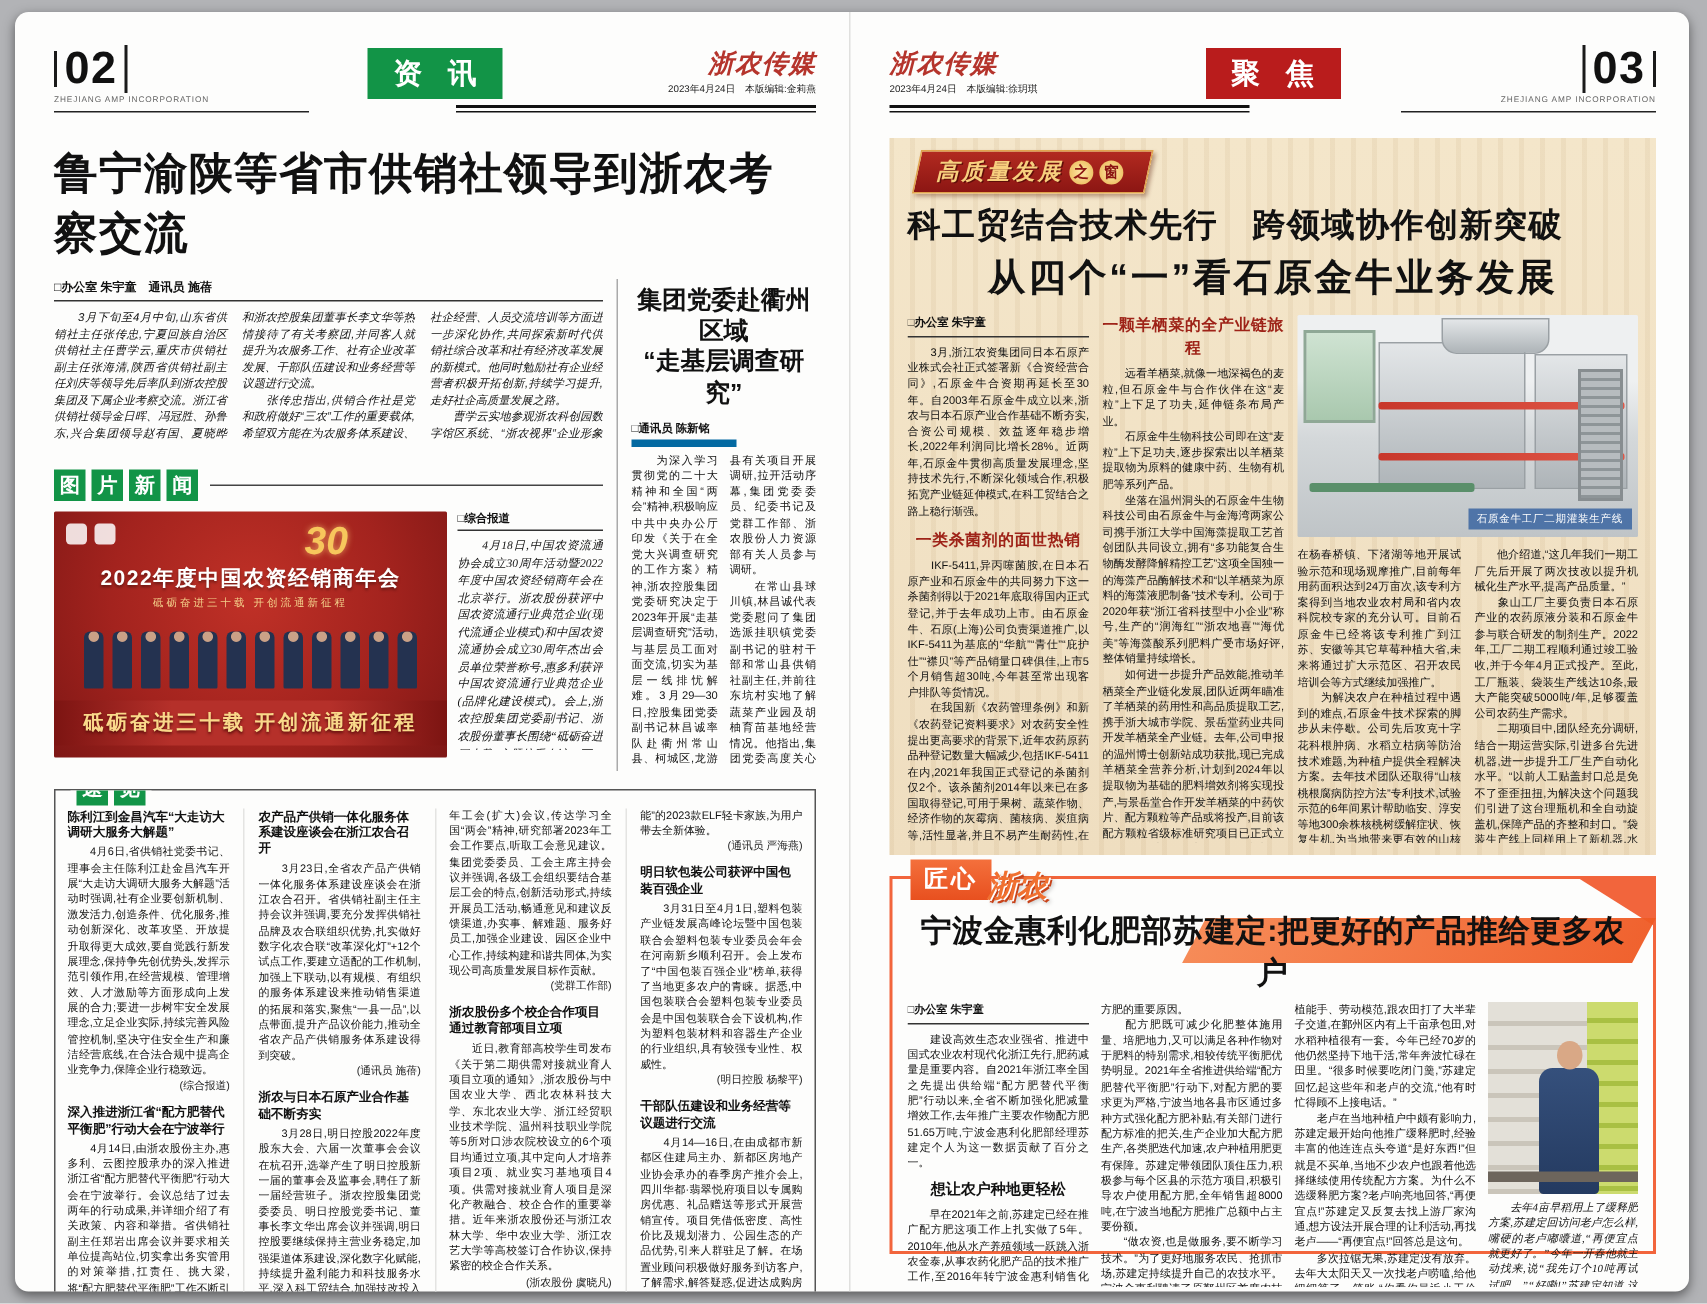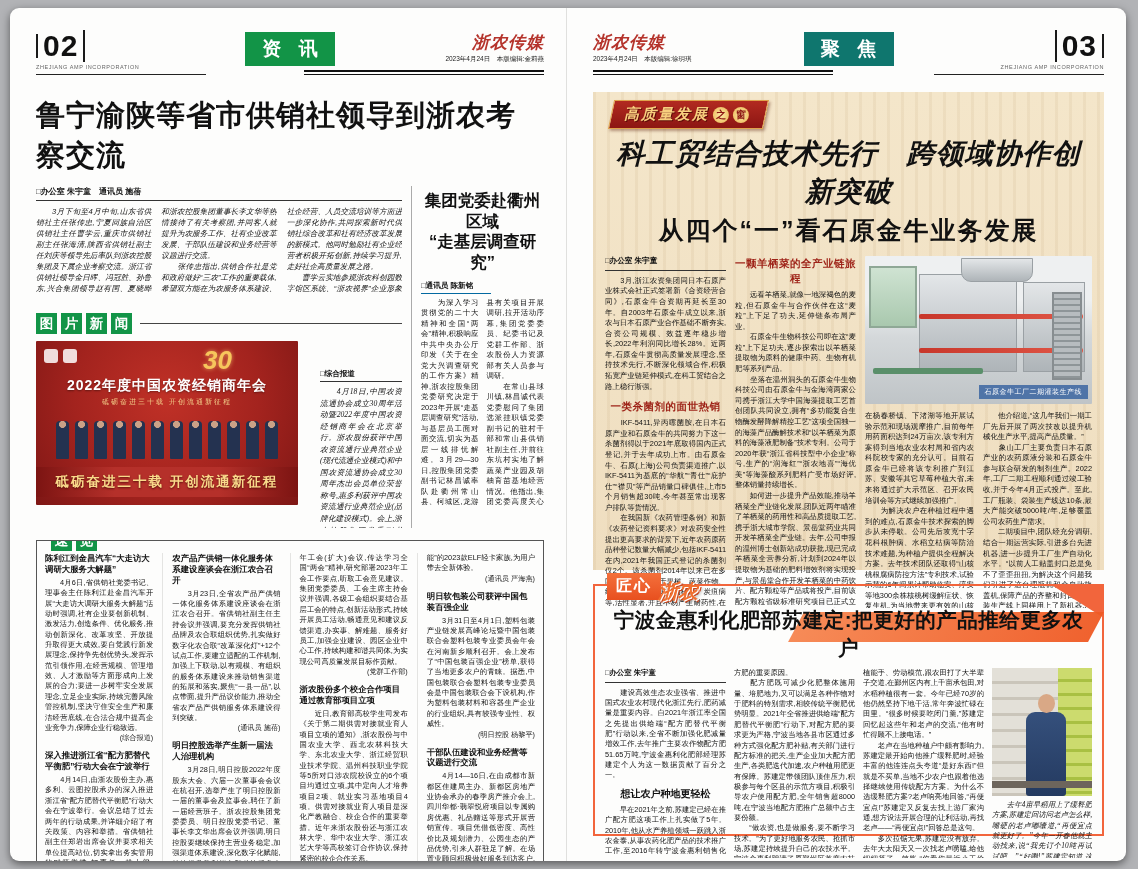--- a/index.html
+++ b/index.html
@@ -28,21 +28,21 @@
   .rule-double{position:absolute;height:2px;border-top:2px solid #111;border-bottom:1px solid #111;}
   
   .main-headline{font-size:29px;font-weight:900;letter-spacing:1px;margin-top:8px;}
   .main-row{display:flex;margin-top:10px;}
   .main-left{width:366px;}
   .byline{font-size:8px;font-weight:700;border-bottom:1px solid #333;padding-bottom:3px;margin-bottom:5px;}
   .cols3{column-count:3;column-gap:10px;height:98px;overflow:hidden;font-size:7.6px;line-height:1.45;
          text-align:justify;white-space:pre-line;font-style:italic;}
   .qz{flex:1;border-left:1px solid #aaa;margin-left:9px;padding-left:9px;}
   .qz-h{font-size:16.5px;font-weight:900;text-align:center;line-height:1.25;margin:4px 0 8px;}
-  .qz-byline{font-size:7.6px;font-weight:700;border-bottom:1px solid #0369a1;padding-bottom:2px;margin-bottom:4px;width:70px;}
+  .qz-byline{font-size:7.6px;font-weight:700;border-bottom:5px solid #0369a1;padding-bottom:2px;margin-bottom:4px;width:70px;}
   .qz-body{column-count:2;column-gap:8px;height:212px;overflow:hidden;font-size:7.4px;line-height:1.42;
            text-align:justify;white-space:pre-line;}
   .label-row{display:flex;align-items:center;gap:4px;margin-top:9px;}
   .gsq{width:21px;height:21px;color:#fff;font-size:13.5px;font-weight:800;display:flex;
        align-items:center;justify-content:center;}
   .label-line{flex:1;border-top:1px solid #444;margin-left:4px;}
   .photo-row{display:flex;margin-top:7px;}
   .conf-photo{width:262px;height:164px;position:relative;overflow:hidden;border-radius:1px;
       background:radial-gradient(circle at 50% 35%,#c03127 0%,#a3231e 55%,#7e1715 100%);}
   .conf-logos{position:absolute;top:8px;left:8px;display:flex;gap:5px;}
@@ -51,21 +51,21 @@
       font-size:26px;text-shadow:0 0 4px rgba(255,210,120,.7);}
   .conf-title{position:absolute;top:36px;width:100%;text-align:center;color:#fff;font-weight:800;
       font-size:14px;letter-spacing:1px;text-shadow:0 1px 2px rgba(0,0,0,.4);}
   .conf-sub{position:absolute;top:56px;width:100%;text-align:center;color:#f3cf8a;font-size:7px;letter-spacing:2px;}
   .people{position:absolute;top:74px;left:14px;right:14px;height:44px;display:flex;gap:6px;align-items:flex-end;justify-content:center;}
   .person{width:13px;height:38px;border-radius:4px 4px 1px 1px;
       background:radial-gradient(circle at 50% 9%,#caa187 3.2px,#243250 3.8px);}
   .conf-banner{position:absolute;bottom:8px;left:0;right:0;height:30px;display:flex;align-items:center;
       justify-content:center;background:linear-gradient(90deg,#7c1412,#b5302a 30%,#b5302a 70%,#7c1412);
       color:#f9d98a;font-weight:900;font-size:13.5px;letter-spacing:2px;text-shadow:0 1px 2px #5c0e0c;}
-  .report{flex:1;padding-left:22px;margin-top:28px;}
+  .report{flex:1;padding-left:7px;}
   .report-byline{font-size:7.6px;font-weight:700;border-bottom:1px solid #333;padding-bottom:2px;margin-bottom:4px;}
   .report-text{font-family:"Liberation Serif",serif;font-style:italic;font-size:7.7px;line-height:1.5;
       text-align:justify;white-space:pre-line;height:142px;overflow:hidden;}
   .briefs{margin-top:12px;border:1px solid #555;position:relative;padding:12px 8px 6px;display:flex;gap:9px;
       height:372px;overflow:hidden;}
   .briefs-label{position:absolute;top:-11px;left:10px;display:flex;gap:4px;background:#fdfdfc;padding:0 4px;}
   .bcol{flex:1;overflow:hidden;}
   .bcol + .bcol{border-left:1px solid #e4e4e2;padding-left:9px;}
   .bi h4{font-size:8.4px;margin:7px 0 3px;line-height:1.3;}
   .bi:first-child h4{margin-top:0;}
@@ -77,21 +77,21 @@
   .feature:before{content:"";position:absolute;inset:0;pointer-events:none;
       background:repeating-linear-gradient(90deg,rgba(175,140,90,.10) 0 3px,rgba(255,255,255,0) 3px 14px);}
   .ribbon{position:relative;display:inline-flex;align-items:center;gap:4px;padding:4px 16px 4px 12px;
       background:linear-gradient(180deg,#b22a20,#8c1613);transform:skewX(-12deg);border:1px solid #e0a34d;
       box-shadow:2px 2px 3px rgba(90,30,10,.4);margin-left:6px;}
   .ribbon-text{transform:skewX(12deg);color:#f7cf7e;font-weight:900;font-style:italic;font-size:15px;letter-spacing:2px;
       text-shadow:1px 1px 0 #5e0d09;}
   .ribbon-circ{transform:skewX(12deg);width:16px;height:16px;border-radius:50%;
       background:radial-gradient(circle,#ffe8a8,#e8b44f);color:#8c1613;font-size:10px;font-weight:900;
       display:flex;align-items:center;justify-content:center;}
-  .f-h1{position:relative;text-align:center;font-size:28px;font-weight:900;letter-spacing:1px;margin-top:6px;font-style:italic;}
+  .f-h1{position:relative;text-align:left;font-size:22px;font-weight:900;letter-spacing:1px;margin-top:6px;}
   .f-h2{position:relative;text-align:center;font-size:25px;font-weight:900;letter-spacing:2px;margin-top:3px;}
   .f-body{position:relative;display:flex;gap:9px;margin-top:9px;height:352px;overflow:hidden;}
   .fcol{width:121px;flex:none;font-size:7.4px;line-height:1.43;text-align:justify;overflow:hidden;}
   .ftext{white-space:pre-line;}
   .rsub{color:#9e2318;font-weight:800;text-align:center;font-size:10.5px;margin:7px 0 4px;letter-spacing:.5px;}
   .rsub.first{margin-top:0;}
   .fright{flex:1;display:flex;flex-direction:column;min-width:0;}
   .f-photo{height:148px;position:relative;overflow:hidden;border-radius:1px;
       background:linear-gradient(180deg,#eef0f1 0 30%,#d4d8da 55%,#bfc4c7);}
   .machine{position:absolute;background:linear-gradient(180deg,#e3e6e8,#aeb4b8);border:1px solid #9aa0a4;}
@@ -236,21 +236,21 @@
           </div>
 
       </div>
       <div class="bcol">
         <div class="bi">
             <h4>农产品产供销一体化服务体系建设座谈会在浙江农合召开</h4>
             <p>　　3月23日,全省农产品产供销一体化服务体系建设座谈会在浙江农合召开。省供销社副主任主持会议并强调,要充分发挥供销社品牌及农合联组织优势,扎实做好数字化农合联“改革深化灯”+12个试点工作,要建立适配的工作机制,加强上下联动,以有规模、有组织的服务体系建设来推动销售渠道的拓展和落实,聚焦“一县一品”,以点带面,提升产品议价能力,推动全省农产品产供销服务体系建设得到突破。</p>
             <span class="sig">(通讯员 施蓓)</span>
           </div>
         <div class="bi">
-            <h4>明日控股选举产生新一届法人治理机构</h4>
+            <h4>浙农与日本石原产业合作基础不断夯实</h4>
             <p>　　3月28日,明日控股2022年度股东大会、六届一次董事会会议在杭召开,选举产生了明日控股新一届的董事会及监事会,聘任了新一届经营班子。浙农控股集团党委委员、明日控股党委书记、董事长李文华出席会议并强调,明日控股要继续保持主营业务稳定,加强渠道体系建设,深化数字化赋能,持续提升盈利能力和科技服务水平,深入科工贸结合,加强技改投入和科技产品研发,强化工业板块发展,丰富农服产业链地位优势,加快外延布局和业务模式创新,推动明日再上新台阶。</p>
           </div>
 
       </div>
       <div class="bcol">
         <div class="bi">
             <p>年工会(扩大)会议,传达学习全国“两会”精神,研究部署2023年工会工作要点,听取工会意见建议。集团党委委员、工会主席主持会议并强调,各级工会组织要结合基层工会的特点,创新活动形式,持续开展员工活动,畅通意见和建议反馈渠道,办实事、解难题、服务好员工,加强企业建设、园区企业中心工作,持续构建和谐共同体,为实现公司高质量发展目标作贡献。</p>
             <span class="sig">(党群工作部)</span>
           </div>
         <div class="bi">
@@ -278,21 +278,21 @@
       </div>
     </div>
   </div>
 
   <div class="page">
     <div class="ph">
       <div class="mast-wrap" style="left:0;text-align:left;">
         <div class="masthead" style="color:#b5342c;">浙农传媒</div>
         <div class="dateline">2023年4月24日　本版编辑:徐玥琪</div>
       </div>
-      <div class="section-box" style="background:#0f766e;text-align:right;">聚 焦</div>
+      <div class="section-box" style="background:#b91c1c;text-align:right;">聚 焦</div>
       <div class="pnum-wrap" style="right:0;top:0;text-align:right;">
         <div class="pnum-row" style="justify-content:flex-end;">
           <span class="vbar tall"></span>
           <span class="pnum">03</span>
           <span class="vbar"></span>
         </div>
         <div class="org">ZHEJIANG AMP INCORPORATION</div>
       </div>
       <div class="rule-double" style="left:0;top:40px;width:240px;"></div>
       <div class="rule-thin" style="right:0;top:44px;width:170px;"></div>

